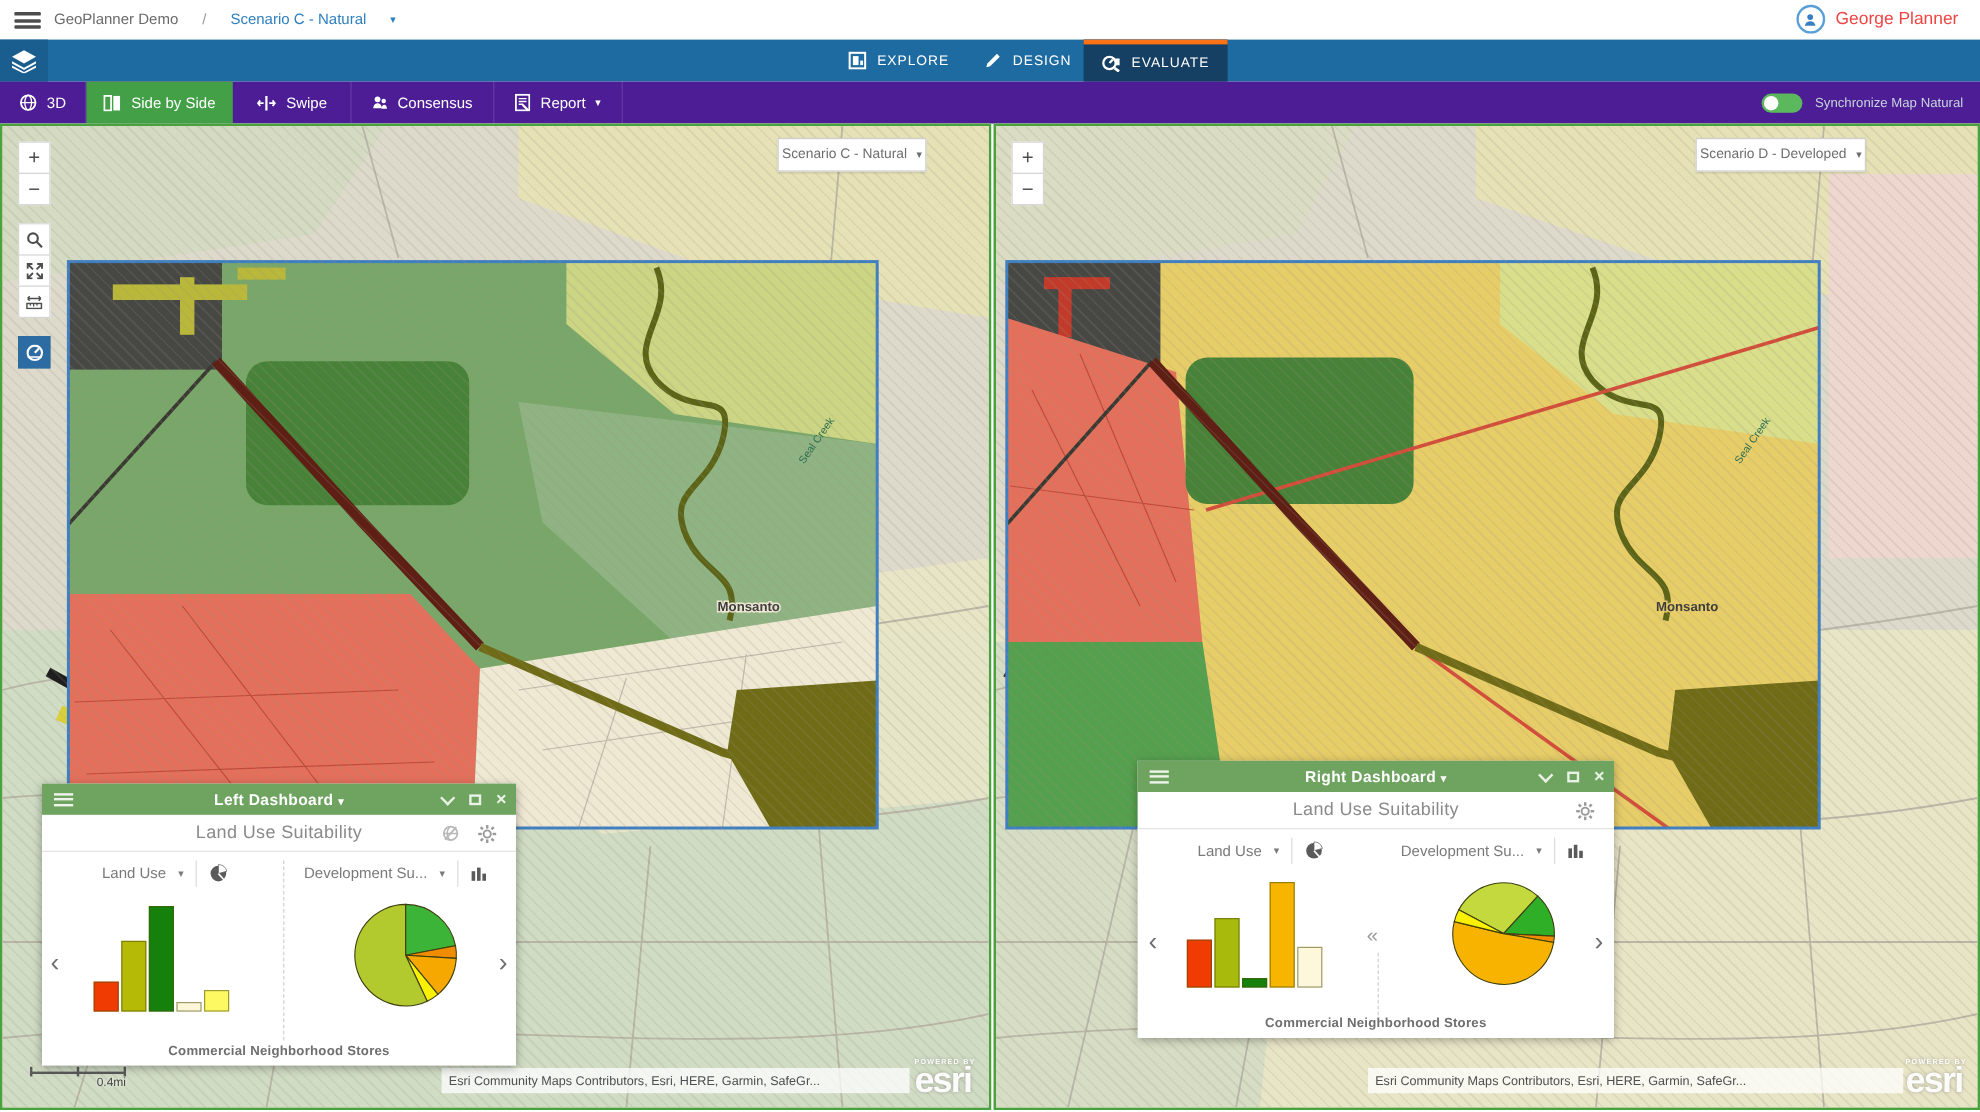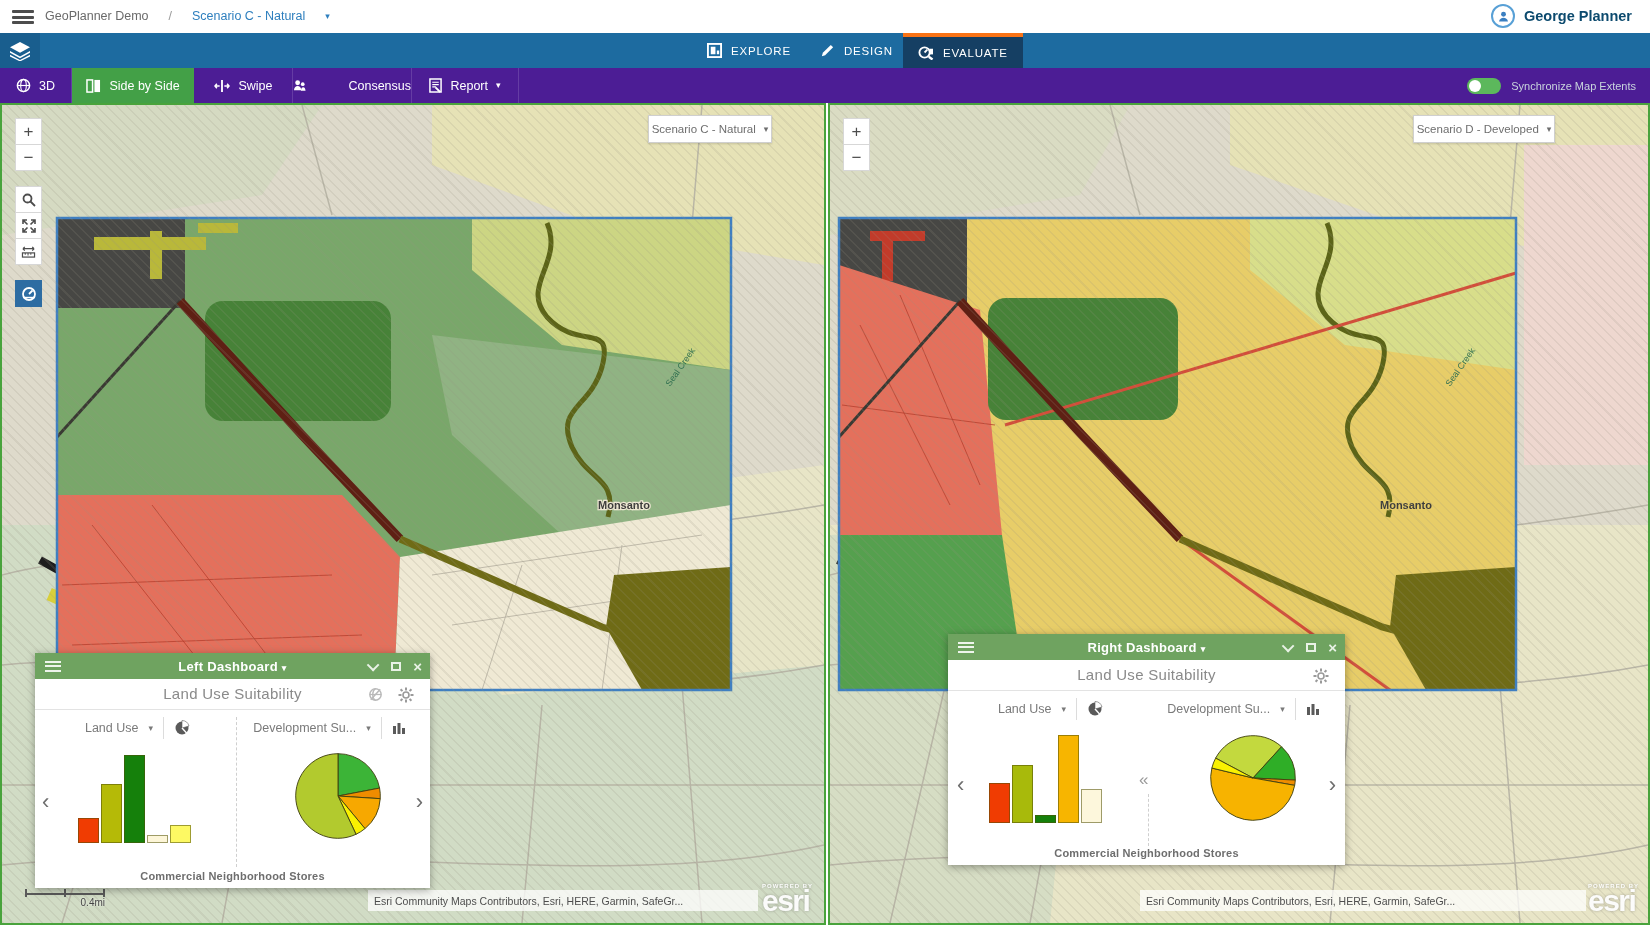--- a/index.html
+++ b/index.html
@@ -7,21 +7,21 @@
   .abs { position:absolute; }
 
   
   #header { position:absolute; left:0; top:0; width:1650px; height:33px; background:#ffffff; }
   .hamb { width:22px; height:14px; display:flex; flex-direction:column; justify-content:space-between; cursor:pointer; }
   .hamb i { display:block; height:3px; background:#4d4d4d; border-radius:1px; }
   .crumb-app { color:#6a6a6a; font-size:12.5px; }
   .crumb-sep { color:#9a9a9a; font-size:12.5px; }
   .crumb-scen { color:#2e7fbe; font-size:12.5px; }
   .caret { font-size:9px; line-height:1; }
-  #user { position:absolute; right:18px; top:4px; display:flex; align-items:center; gap:9px; color:#0c4a6e; font-size:14.5px;font-weight:bold; }
+  #user { position:absolute; right:18px; top:4px; display:flex; align-items:center; gap:9px; color:#ef4444; font-size:14.5px; }
   #avatar { width:24px; height:24px; border:2px solid #58a0d6; border-radius:50%; display:flex; align-items:center; justify-content:center; }
 
   
   #nav { position:absolute; left:0; top:33px; width:1650px; height:35px; background:#1d6ba0; }
   #layersBtn { position:absolute; left:0; top:0; width:40px; height:35px; background:#195e8e; display:flex; align-items:center; justify-content:center; cursor:pointer; }
   .tab { position:absolute; top:0; height:35px; display:flex; align-items:center; gap:9px; color:#fff; font-size:11.5px; letter-spacing:.8px; cursor:pointer; padding:0 14px; }
   .tab.active { background:#153f63; border-top:4px solid #f97316; }
 
   
   #toolbar { position:absolute; left:0; top:68px; width:1650px; height:35px; background:#4c1d95; }
@@ -158,21 +158,21 @@
     <span>Side by Side</span>
   </div>
   <div class="tbtn" style="left:195px;width:98px;">
     <svg width="16" height="14" viewBox="0 0 17 15">
         <path d="M8.5 1 v13" stroke="#fff" stroke-width="2"></path>
         <path d="M6 7.5 L1 7.5 M3 5 L1 7.5 3 10" stroke="#fff" stroke-width="1.6" fill="none"></path>
         <path d="M11 7.5 L16 7.5 M14 5 L16 7.5 14 10" stroke="#fff" stroke-width="1.6" fill="none"></path>
       </svg>
     <span>Swipe</span>
   </div>
-  <div class="tbtn" style="left:293px;width:119px;justify-content:space-between;">
+  <div class="tbtn" style="left:293px;width:119px;">
     <svg width="13" height="14" viewBox="0 0 14 15">
         <circle cx="5" cy="4" r="2.6" fill="#fff"></circle>
         <path d="M1 12c.4-3 2-4.4 4-4.4s3.6 1.4 4 4.4z" fill="#fff"></path>
         <circle cx="10.5" cy="5.5" r="2" fill="#fff"></circle>
         <path d="M8.5 12.5c.3-2.4 1-3.6 2.5-3.6 1.4 0 2.2 1.2 2.5 3.6z" fill="#fff"></path>
       </svg>
     <span>Consensus</span>
   </div>
   <div class="tbtn" style="left:412px;width:107px;">
     <svg width="13" height="15" viewBox="0 0 14 16">
@@ -188,21 +188,21 @@
         <circle cx="8" cy="7" r="6" fill="none" stroke="#fff" stroke-width="1.8"></circle>
         <path d="M8 7 L11.5 3.5" stroke="#fff" stroke-width="1.8"></path>
         <path d="M2 10.5 h12" stroke="#fff" stroke-width="1.4"></path>
       </svg>
     <span>Dashboard</span>
   </div>
   <div id="syncWrap">
     <div id="syncToggle">
         <i></i>
       </div>
-    <span id="syncLabel">Synchronize Map Extents</span>
+    <span id="syncLabel">Synchronize Map Natural</span>
   </div>
 </div>
 
 <div id="paneL" class="pane">
   <svg class="mapsvg" width="822" height="818" viewBox="0 0 822 818" preserveAspectRatio="none">
     <rect x="0" y="0" width="822" height="818" fill="#dedacb"></rect>
     <polygon points="0,0 320,0 260,90 0,130" fill="#d2dabf" opacity=".8"></polygon>
     <polygon points="430,0 822,0 822,160 610,125 430,60" fill="#e7e2b4" opacity=".9"></polygon>
     <rect x="0" y="420" width="822" height="398" fill="#cfdcc4" opacity=".9"></rect>
     <polygon points="380,420 822,360 822,560 500,590 380,480" fill="#e9e5c6" opacity=".9"></polygon>

